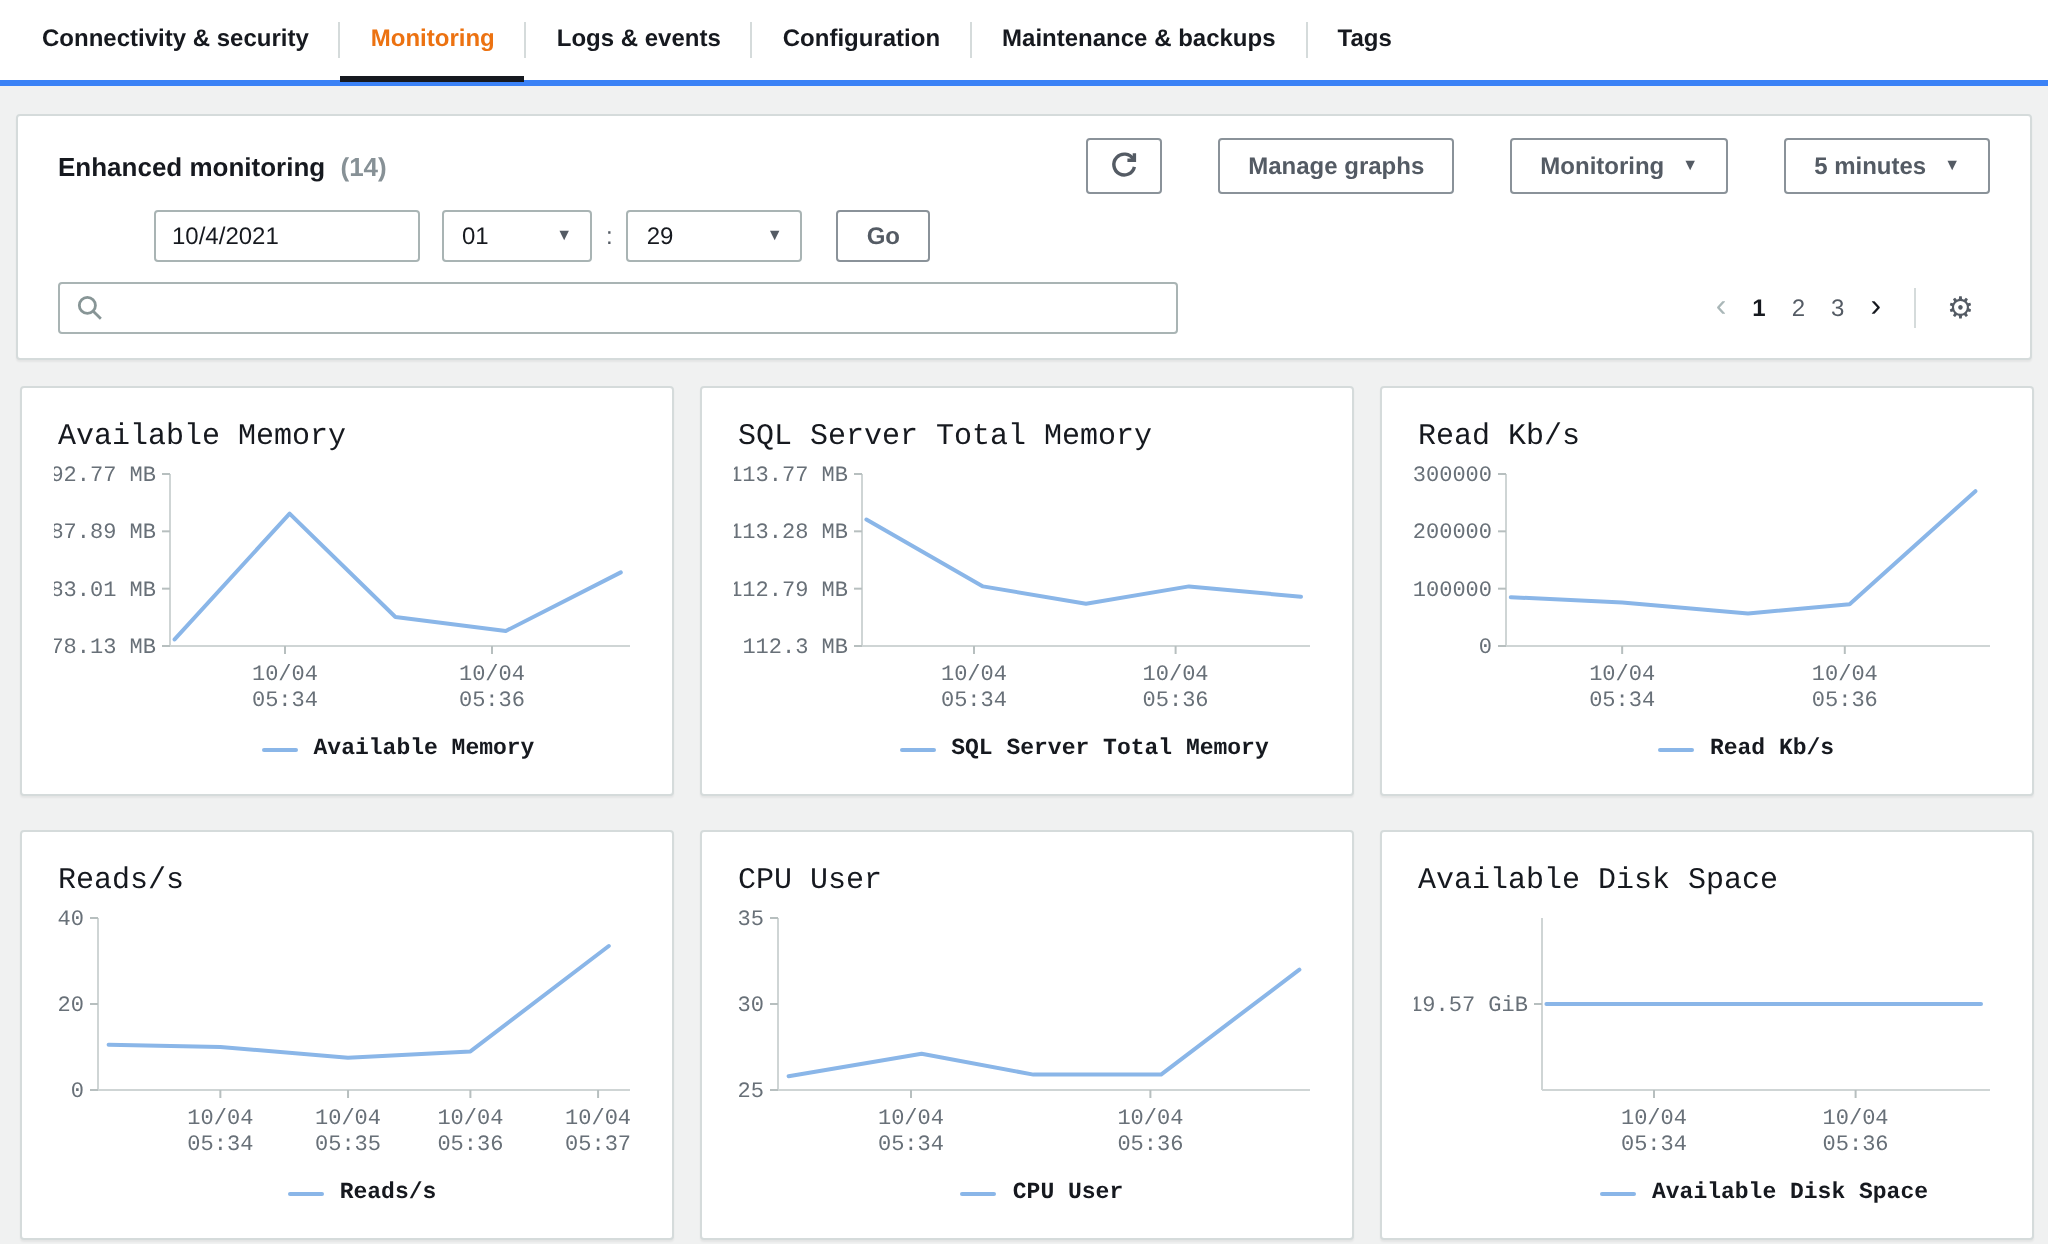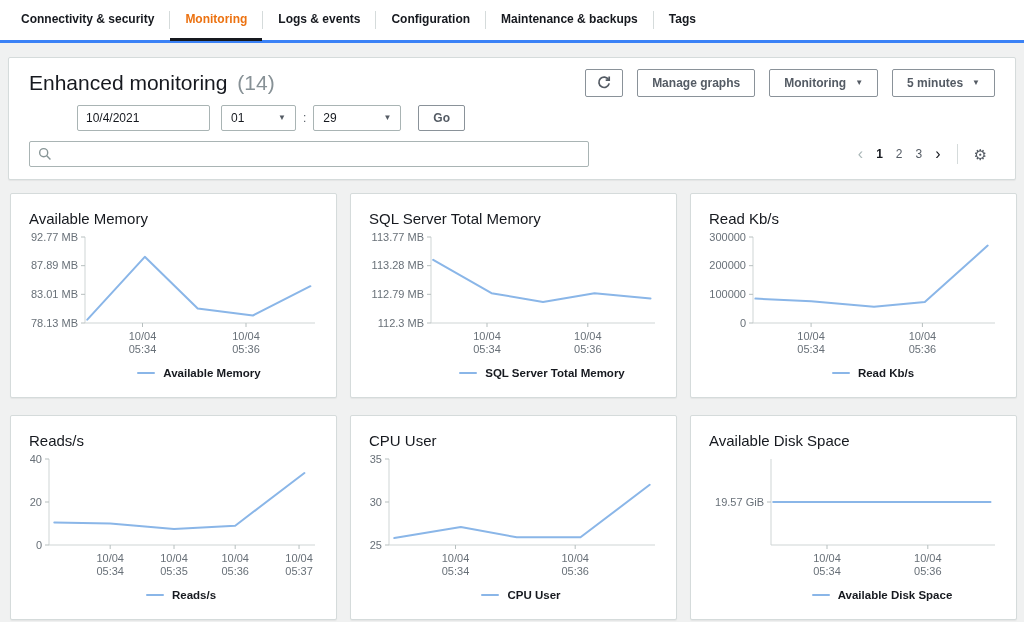--- a/index.html
+++ b/index.html
@@ -9,23 +9,23 @@
     font-family: "Liberation Sans", sans-serif;
   }
   
   .tabbar { display: flex; align-items: stretch; background: #fff; border-bottom: 3px solid #3b82f6; padding-left: 6px; height: 43px; }
   .tab { display: flex; align-items: center; padding: 0 15px; font-size: 12px; font-weight: bold; color: #16191f; cursor: pointer; border-bottom: 3px solid transparent; margin-bottom: -1px; }
   .tab.active { color: #ec7211; border-bottom-color: #16191f; }
   .tab-sep { width: 1px; background: #d5dbdb; margin: 11px 0; }
   
   .panel { background: #fff; border: 1px solid #d5dbdb; border-radius: 2px; margin: 14px 8px 0; padding: 11px 20px 12px; box-shadow: 0 1px 1px rgba(0,0,0,.05); }
   .p-head { display: flex; justify-content: space-between; align-items: center; }
-  .p-title { font-size: 21px; font-weight: normal; color: #16191f; }
+  .p-title { font-size: 13px; font-weight: bold; color: #16191f; }
   .p-title .count { color: #879196; margin-left: 4px; }
-  .p-actions { display: flex; gap: 14px; align-items: center; }
+  .p-actions { display: flex; gap: 28px; align-items: center; }
   .btn { display: inline-flex; align-items: center; justify-content: center; gap: 9px; height: 28px; padding: 0 14px; background: #fff; border: 1px solid #8a9299; border-radius: 2px; font-size: 12px; font-weight: bold; color: #545b64; cursor: pointer; font-family: inherit; }
   .icon-btn { width: 38px; padding: 0; }
   .caret { font-size: 8px; color: #545b64; line-height: 1; }
   .p-row2 { display: flex; align-items: center; gap: 11px; margin-top: 8px; }
   .txt { height: 26px; border: 1px solid #a9b4b4; border-radius: 2px; padding: 0 8px; font-size: 12px; color: #16191f; font-family: inherit; outline: none; }
   .date { width: 133px; margin-left: 48px; }
   .sel { display: flex; align-items: center; justify-content: space-between; height: 26px; border: 1px solid #a9b4b4; border-radius: 2px; padding: 0 9px; font-size: 12px; color: #16191f; background: #fff; cursor: pointer; }
   .sel.hour { width: 75px; }
   .sel.min  { width: 88px; }
   .colon { color: #545b64; font-size: 12px; margin: 0 -4px; }
@@ -36,21 +36,21 @@
   .pager { display: flex; align-items: center; gap: 13px; font-size: 12px; margin-right: 8px; }
   .pages { display: flex; align-items: center; gap: 13px; }
   .pg { cursor: pointer; font-size: 16px; line-height: 1; }
   .prev { color: #aab7b8; }
   .next { color: #16191f; }
   .page { color: #545b64; cursor: pointer; }
   .page.current { color: #16191f; font-weight: bold; }
   .pager-sep { width: 1px; height: 20px; background: #d5dbdb; margin: 0 3px; }
   .gear { font-size: 15px; color: #545b64; cursor: pointer; line-height: 1; }
   
-  .grid { display: grid; grid-template-columns: repeat(3, 327px); gap: 17px 13px; margin: 13px 7px 5px 10px; }
+  .grid { display: grid; grid-template-columns: repeat(3, 327px); gap: 17px 13px; margin: 13px 7px 5px 10px; font-family: Liberation Mono, monospace; }
   .card { background: #fff; border: 1px solid #d5dbdb; border-radius: 2px; height: 205px; padding: 13px 16px 0; box-shadow: 0 1px 1px rgba(0,0,0,.05); }
   .card-title { font-size: 15px; color: #16191f; margin: 3px 0 4px 2px; }
   .legend { display: flex; align-items: center; justify-content: center; margin-top: 2px; }
   .legend .sw { width: 18px; height: 2px; border-radius: 1px; }
   .legend .lbl { font-size: 11.5px; font-weight: bold; color: #16191f; margin-left: 8px; }
 </style>
 </head>
 <body>
 
 <div class="tabbar">

